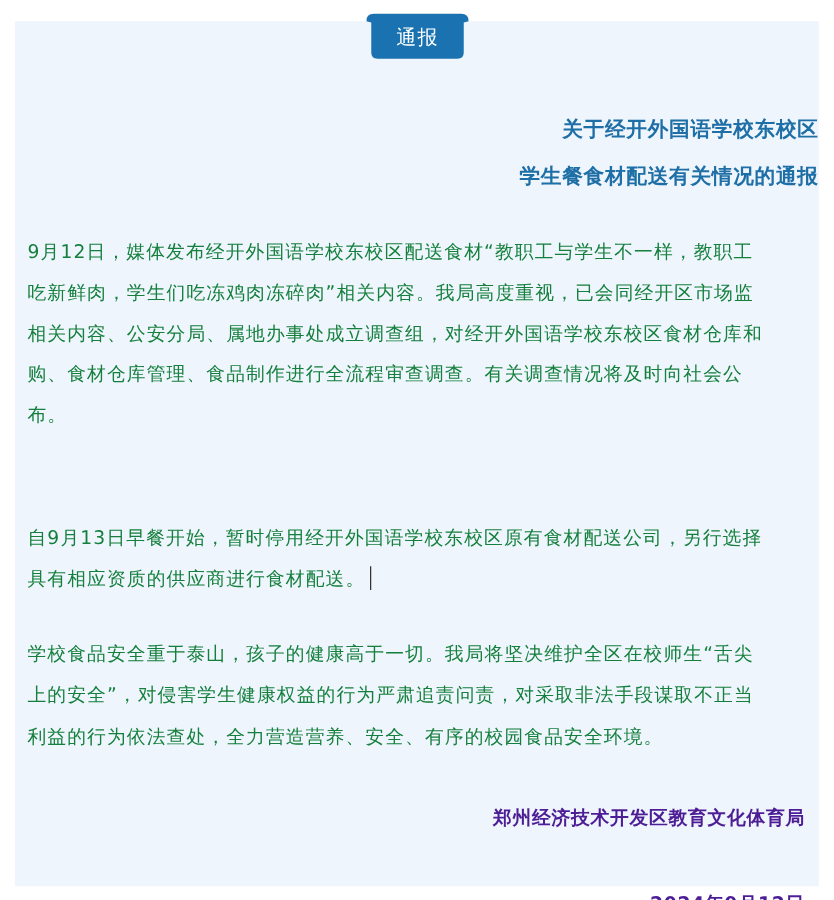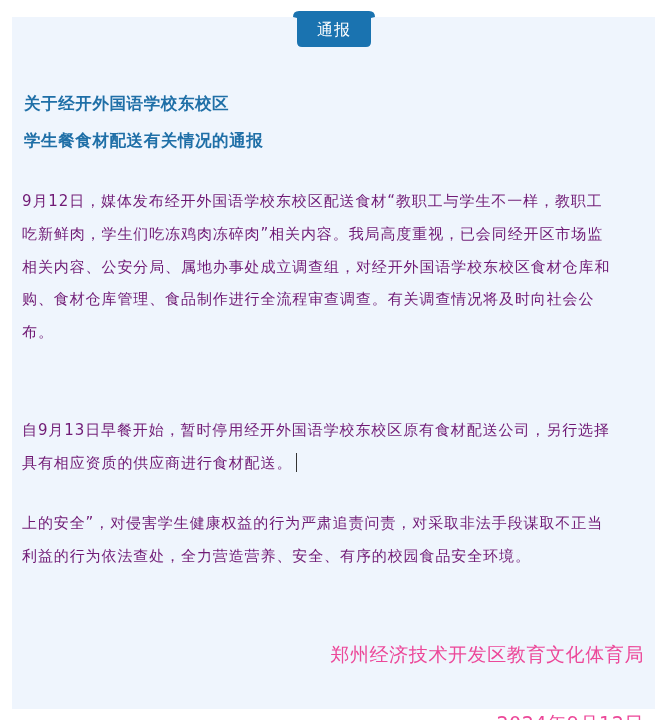--- a/index.html
+++ b/index.html
@@ -13,40 +13,40 @@
   }
   .badge-wrap {
     position:absolute; left:293px; top:10px; width:82px; height:38px;
   }
   .badge-wrap svg { position:absolute; left:0; top:0; }
   .badge-text {
     position:absolute; left:0; top:8px; width:82px; text-align:center;
     color:#ffffff; font-weight:normal; font-size:16px; letter-spacing:1px; line-height:24px;
   }
   .title {
-    position:absolute; left:12px; width:643px; text-align:left;
-    color:#1f6fa7; font-weight:bold; font-size:16.5px; letter-spacing:0.6px; line-height:22px;padding-left:12px;
+    position:absolute; left:12px; width:643px; text-align:right;
+    color:#1f6fa7; font-weight:bold; font-size:16.5px; letter-spacing:0.6px; line-height:22px;
   }
   .t1 { top:93px; }
   .t2 { top:130px; }
   .para {
     position:absolute; left:22px; width:626px;
-    color:#701a75; font-size:15px; line-height:32.8px; letter-spacing:0.9px;
+    color:#15803d; font-size:15px; line-height:32.8px; letter-spacing:0.9px;
     text-align:justify;
   }
   .p1 { top:185px; }
   .p2 { top:414px; }
   .p3 { top:507px; }
   .line { display:block; white-space:nowrap; }
   .cursor {
     display:inline-block; width:1px; height:19px; background:#333; vertical-align:-4px; margin-left:4px;
   }
   .sig {
     position:absolute; right:23px; text-align:right;
-    color:#ec4899; font-size:19px; line-height:22px; letter-spacing:0.6px;
+    color:#4c1d95; font-size:15px; line-height:22px; letter-spacing:0.6px;font-weight:bold;
   }
   .s1 { top:643px; }
   .s2 { top:712px; }
 </style>
 </head>
 <body>
 
 <div class="panel"></div>
 
 <div class="badge-wrap">
@@ -66,18 +66,19 @@
   <span class="line">购、食材仓库管理、食品制作进行全流程审查调查。有关调查情况将及时向社会公</span>
   <span class="line">布。</span>
 </div>
 
 <div class="para p2">
   <span class="line">自9月13日早餐开始，暂时停用经开外国语学校东校区原有食材配送公司，另行选择</span>
   <span class="line"><span>具有相应资质的供应商进行食材配送。</span><span class="cursor"></span></span>
 </div>
 
 <div class="para p3">
+  <span class="line">学校食品安全重于泰山，孩子的健康高于一切。我局将坚决维护全区在校师生“舌尖</span>
   <span class="line">上的安全”，对侵害学生健康权益的行为严肃追责问责，对采取非法手段谋取不正当</span>
   <span class="line">利益的行为依法查处，全力营造营养、安全、有序的校园食品安全环境。</span>
 </div>
 
 <div class="sig s1">郑州经济技术开发区教育文化体育局</div>
 <div class="sig s2">2024年9月12日</div>
 
 </body></html>

